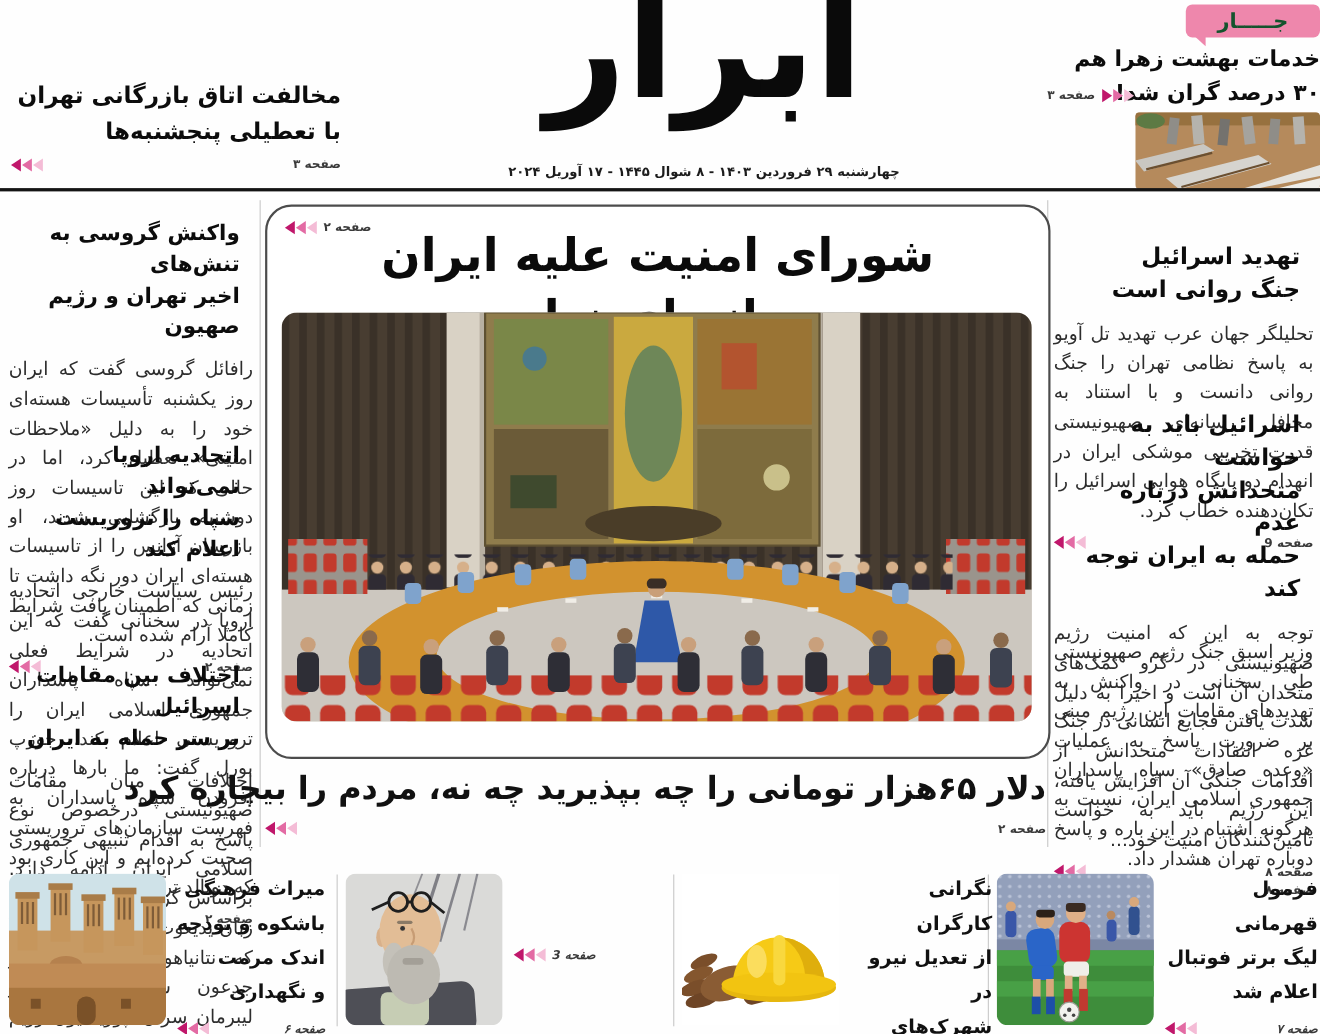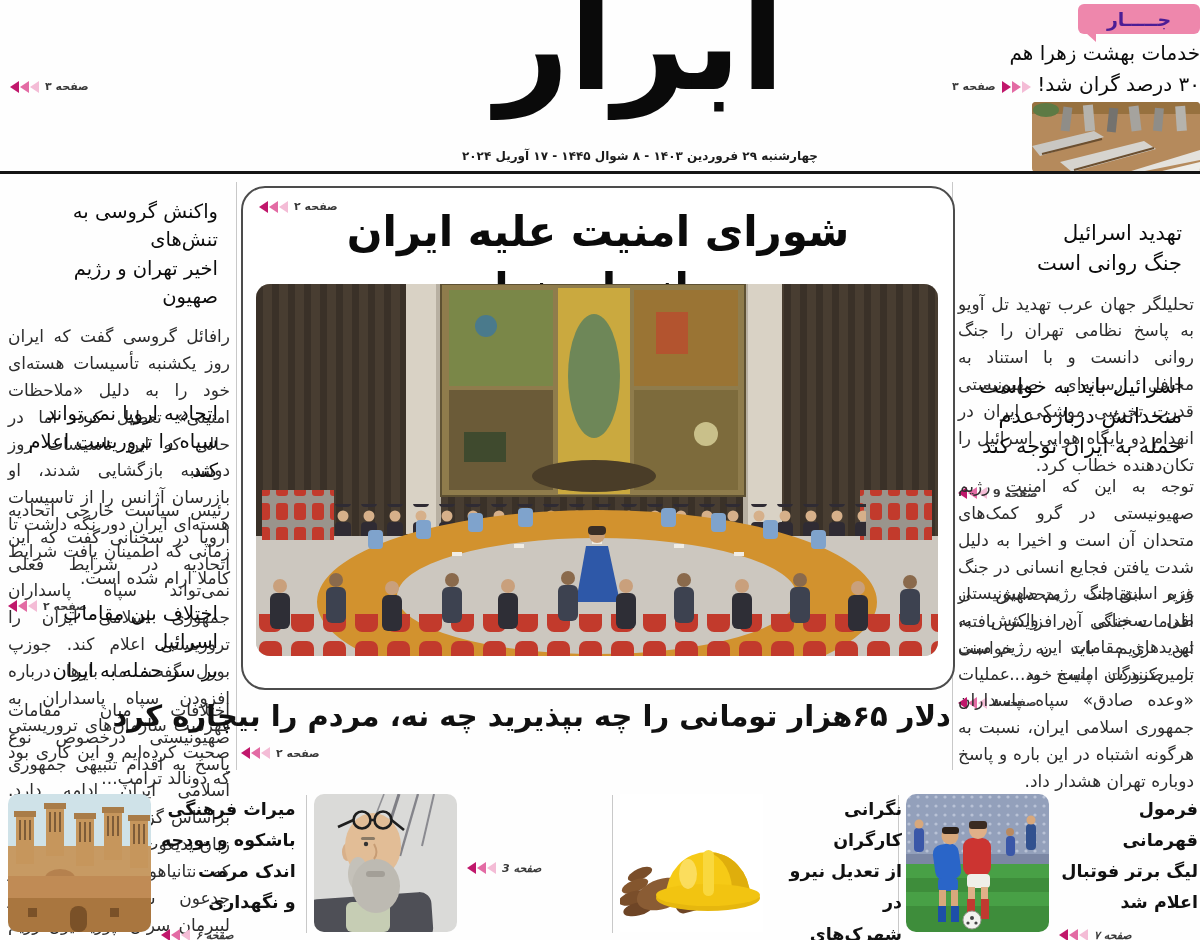--- a/index.html
+++ b/index.html
@@ -1,46 +1,46 @@
 <!DOCTYPE html>
 <html lang="fa" dir="rtl"><head>
 <meta charset="utf-8">
 <style>
   html,body{margin:0;padding:0;background:#ffffff;}
   .page{position:relative;width:1200px;height:940px;background:#fefefe;overflow:hidden;
         font-family:"DejaVu Sans",sans-serif;color:#111;}
   .abs{position:absolute;}
   .pre{white-space:pre-line;}
-  .hl{font-weight:normal;color:#0c0c0c;text-align:right;}
+  .hl{font-weight:bold;color:#0c0c0c;text-align:right;}
   .body-txt{font-size:17px;line-height:1.58;color:#2d2d2d;text-align:justify;text-align-last:right;margin:8px 0 0 0;}
   
   .masthead{left:380px;top:-22px;width:520px;text-align:center;font-weight:bold;
             font-size:128px;line-height:1.05;color:#0a0a0a;}
   .dateline{left:350px;width:580px;text-align:center;font-size:12px;font-weight:bold;color:#1c1c1c;}
   .rule-top{left:0;top:171px;width:1200px;height:3px;background:#141414;}
   .vline{width:1px;background:#c8c8c8;}
   
-  .marker{display:flex;align-items:center;gap:6px;direction:ltr;margin-top:8px;}
+  .marker{display:flex;align-items:center;gap:6px;direction:ltr;margin-top:8px;justify-content:space-between;}
   .chevs{display:flex;align-items:center;gap:1px;}
   .chevs i{display:block;width:0;height:0;border-top:6px solid transparent;border-bottom:6px solid transparent;}
   .chevs .c1{border-right:9px solid #c0176b;}
   .chevs .c2{border-right:9px solid #e36ba4;}
   .chevs .c3{border-right:9px solid #f4bcd6;}
   .marker .pg{font-size:11px;font-weight:bold;color:#3a3a3a;}
   .marker.flip{flex-direction:row-reverse;}
   .marker.flip i{border-right:0;}
   .marker.flip .c1{border-left:9px solid #c0176b;}
   .marker.flip .c2{border-left:9px solid #e36ba4;}
   .marker.flip .c3{border-left:9px solid #f4bcd6;}
   
   .tl-art{left:10px;top:72px;width:300px;}
   .tl-art h3{margin:0;font-size:21px;line-height:1.5;}
   .ann{left:952px;top:0;width:248px;height:172px;}
   .badge{position:absolute;left:126px;top:4px;width:122px;height:30px;background:#ee87ac;border-radius:6px;
-         color:#4c1d95;font-weight:bold;font-size:19px;display:flex;align-items:center;justify-content:center;}
+         color:#14532d;font-weight:bold;font-size:19px;display:flex;align-items:center;justify-content:center;}
   .badge:after{content:"";position:absolute;left:8px;bottom:-8px;width:0;height:0;
          border-left:10px solid transparent;border-top:9px solid #ee87ac;}
   .ann h3{position:absolute;left:0;top:38px;width:248px;margin:0;font-size:20px;line-height:1.55;}
   .ann .marker{position:absolute;left:0;top:80px;margin:0;}
   .ann .photo{position:absolute;left:80px;top:102px;width:168px;height:70px;border-radius:4px;overflow:hidden;}
   
   .article{width:222px;}
   .article h4{margin:12px;font-size:19.5px;line-height:1.45;}
   .col-r .article{width:236px;}
   .col-r .article h4{font-size:21px;line-height:1.42;}
@@ -63,20 +63,22 @@
 </style>
 </head>
 <body>
 
 <div class="page">
 
   <div class="abs masthead">ابرار</div>
   <div class="abs dateline" style="top:149px;">چهارشنبه ۲۹ فروردین ۱۴۰۳ - ۸ شوال ۱۴۴۵ - ۱۷ آوریل ۲۰۲۴</div>
 
   <div class="abs tl-art">
+    <h3 class="hl pre">مخالفت اتاق بازرگانی تهران
+با تعطیلی پنجشنبه‌ها</h3>
     <div class="marker">
       <span class="chevs">
           <i class="c1"></i>
           <i class="c2"></i>
           <i class="c3"></i>
         </span>
       <span class="pg">صفحه ۳</span>
     </div>
   </div>
 

